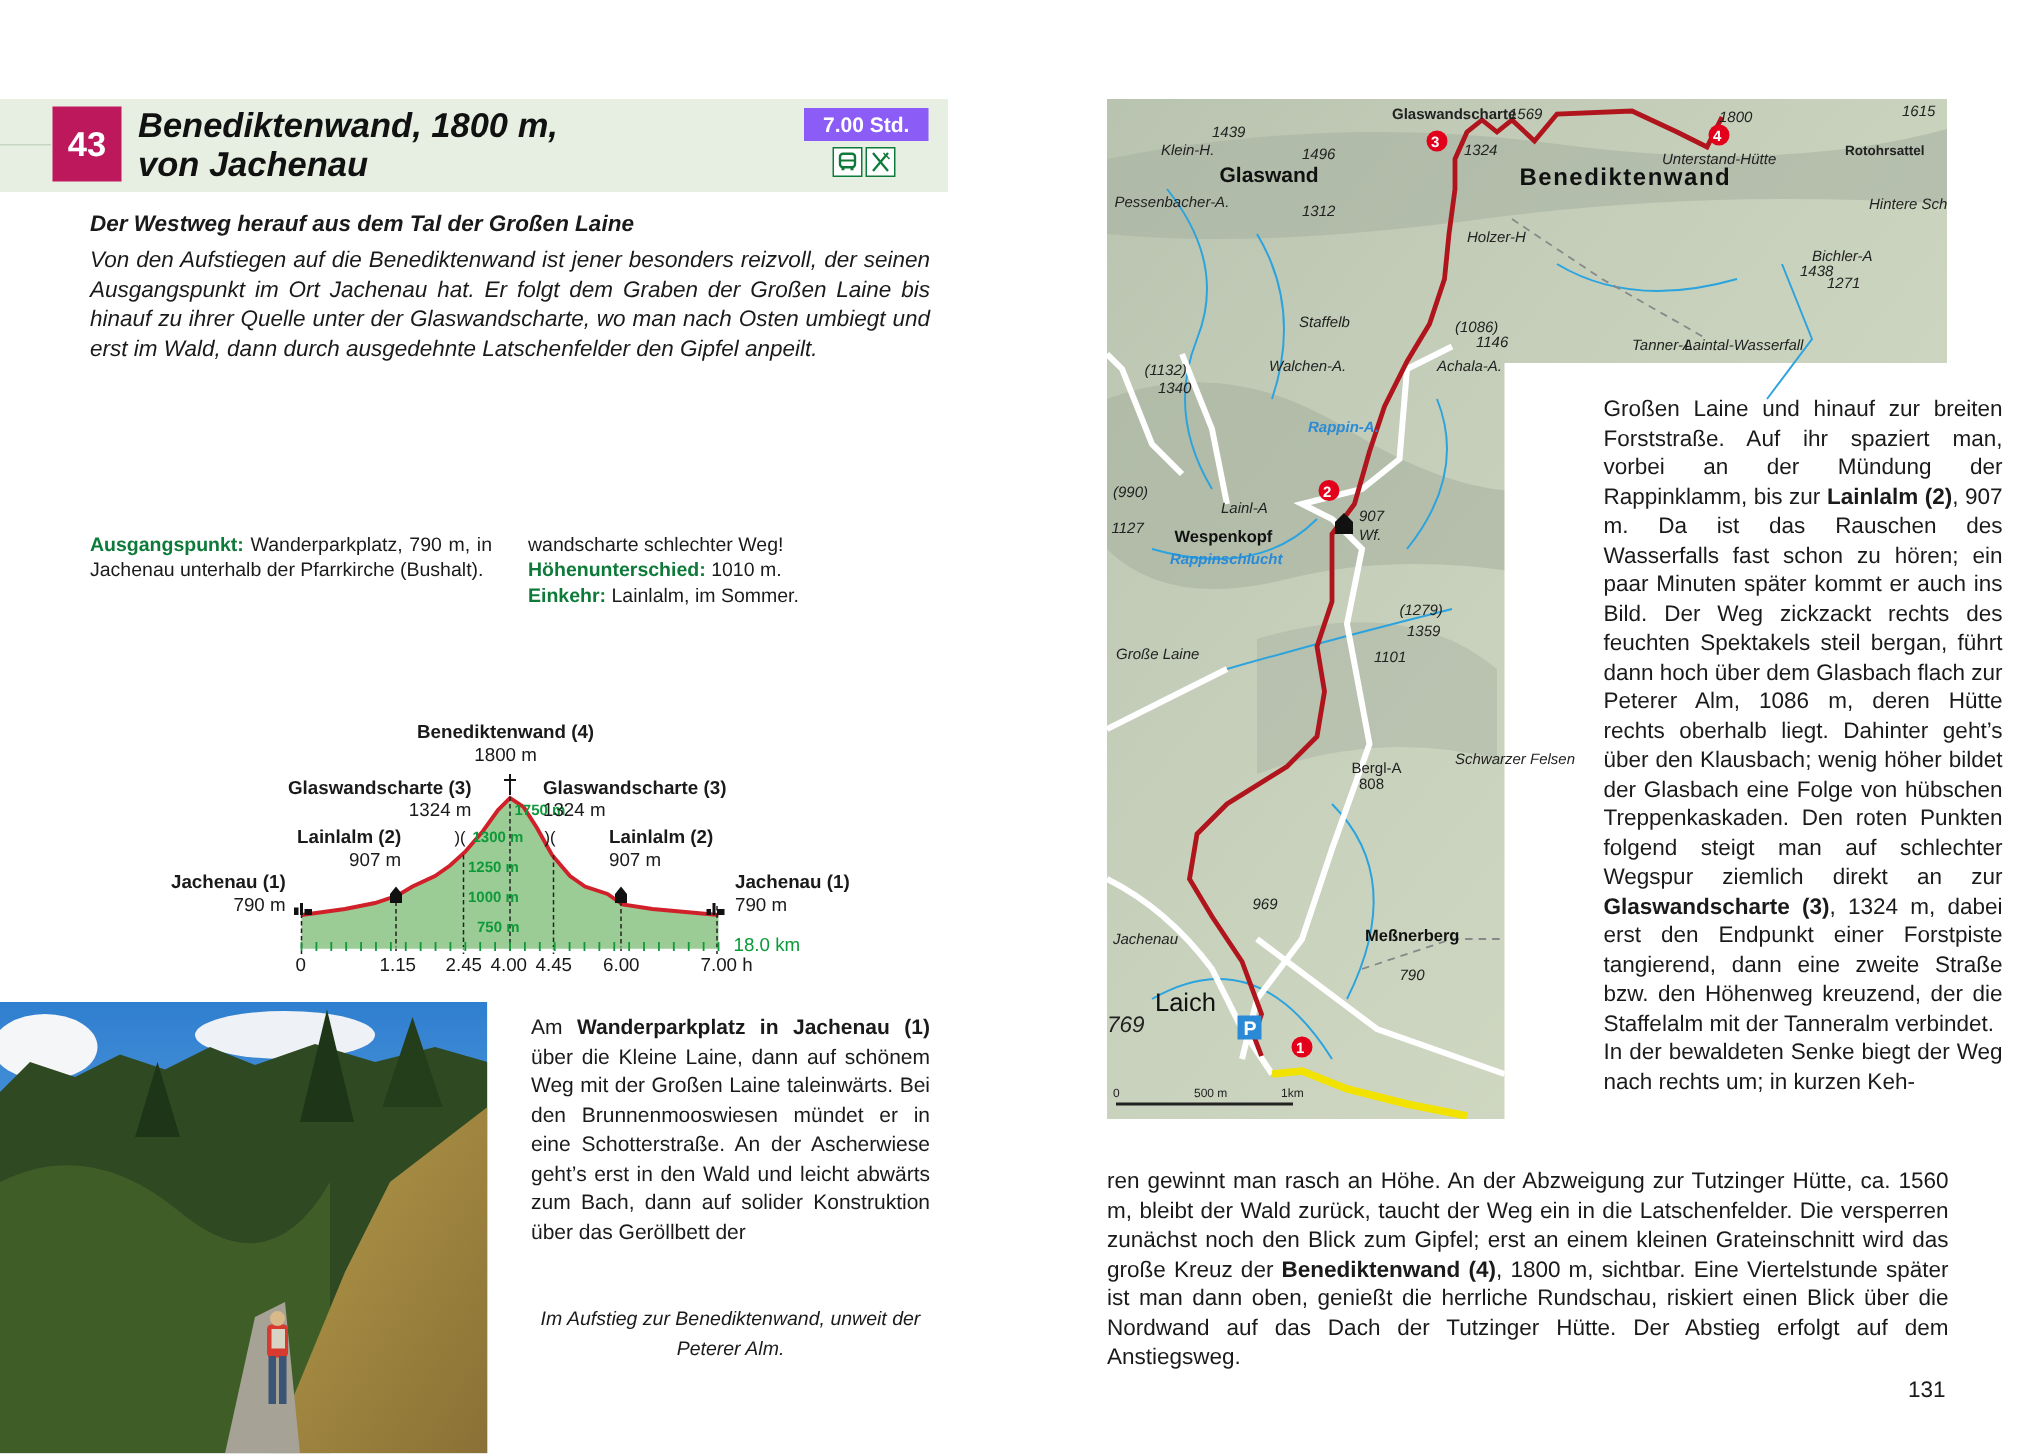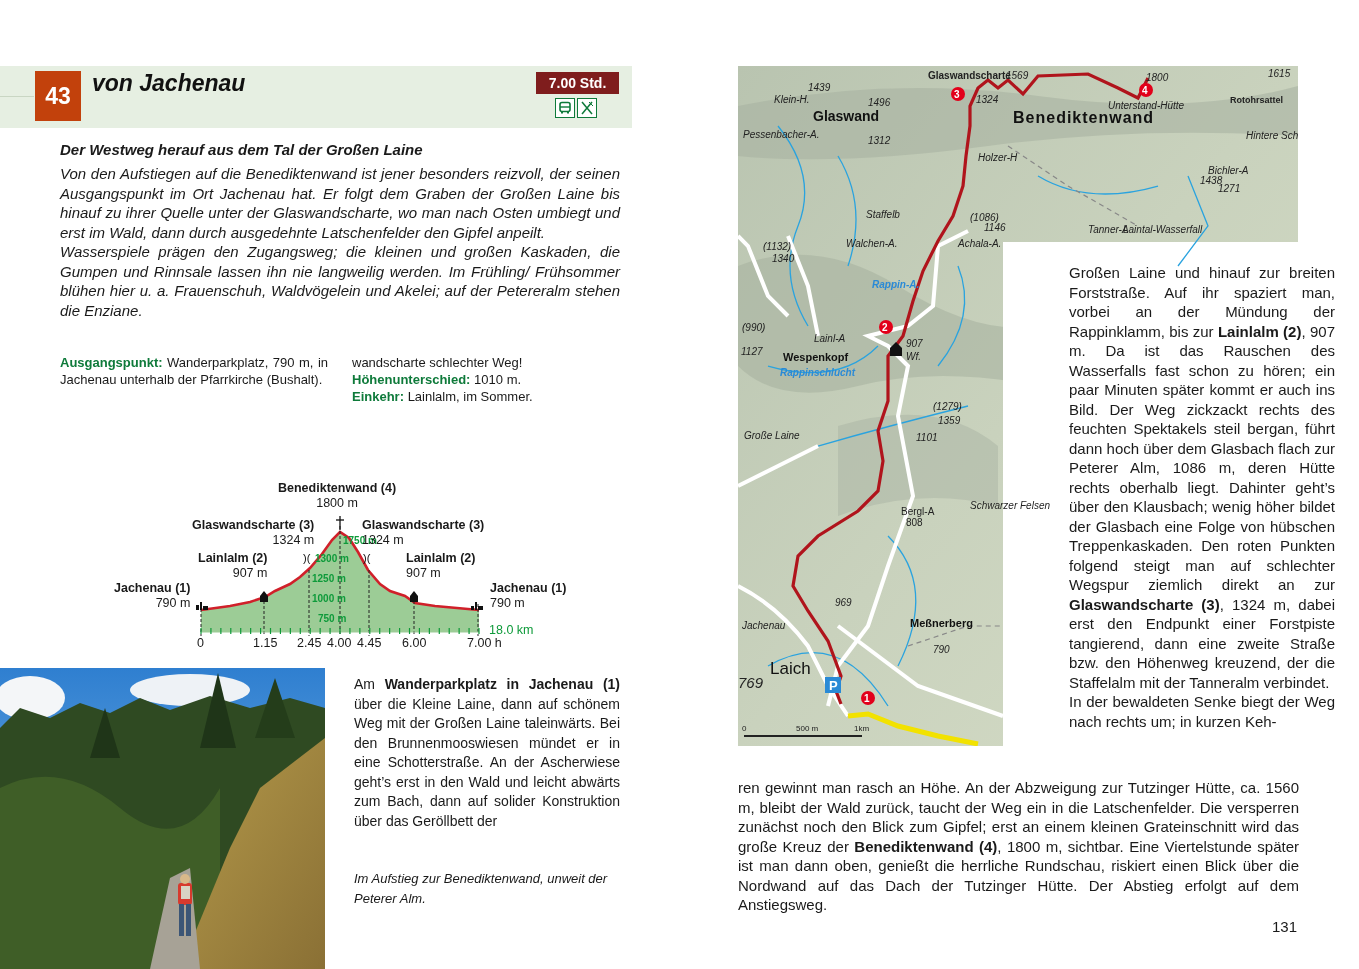--- a/index.html
+++ b/index.html
@@ -3,24 +3,24 @@
 <meta charset="utf-8">
 <style>
   html, body { margin:0; padding:0; }
   body { width:1359px; height:969px; background:#ffffff; position:relative; overflow:hidden;
          font-family:"Liberation Sans", sans-serif; color:#1a1a1a; }
   .abs { position:absolute; }
 
   
   .header-band { left:0; top:66px; width:632px; height:62px; background:#e6efe2; }
   .header-rule { left:0; top:96px; width:34px; height:1px; background:#c9d6c3; }
-  .tour-num { left:35px; top:71px; width:46px; height:50px; background:#c2410c; color:#fff;
+  .tour-num { left:35px; top:71px; width:46px; height:50px; background:#be185d; color:#fff;
               font-weight:bold; font-size:23px; display:flex; align-items:center; justify-content:center; }
   .tour-title { left:92px; top:70px; font-size:23px; font-weight:bold; font-style:italic; line-height:26px; color:#111; }
-  .duration { left:536px; top:72px; width:83px; height:22px; background:#7f1d1d; color:#fff;
+  .duration { left:536px; top:72px; width:83px; height:22px; background:#8b5cf6; color:#fff;
               font-weight:bold; font-size:14px; display:flex; align-items:center; justify-content:center; }
   .icons { left:555px; top:98px; display:flex; gap:2px; }
   .icon-box { width:20px; height:20px; border:1.5px solid #0e7a3a; box-sizing:border-box; background:#fff;
               display:flex; align-items:center; justify-content:center; }
 
   .subhead { left:60px; top:141px; font-size:15px; font-weight:bold; font-style:italic; }
   .intro { left:60px; top:164px; width:560px; font-size:15px; font-style:italic; line-height:19.5px; text-align:justify; }
   .intro p { margin:0; }
 
   .facts { left:60px; top:355px; width:560px; display:flex; justify-content:space-between; font-size:13px; line-height:16.8px;gap:20px; }
@@ -30,36 +30,37 @@
 
   
   .profile { left:100px; top:478px; width:480px; height:180px; }
   .plabel { position:absolute; font-size:12.5px; line-height:15px; text-align:center; white-space:nowrap; }
   .plabel b { font-weight:bold; }
   .tick-lbl { position:absolute; top:158px; font-size:12.5px; }
 
   
   .photo { left:0; top:668px; width:325px; height:301px; overflow:hidden; }
   .photo-text { left:354px; top:675px; width:266px; font-size:14px; line-height:19.5px; text-align:justify; }
-  .caption { left:354px; top:869px; width:266px; font-size:13px; font-style:italic; line-height:20px; }
+  .caption { left:354px; top:869px; width:266px; font-size:13px; font-style:italic; line-height:20px;text-align:center; }
 
   
   .map { left:738px; top:66px; width:560px; height:680px; }
   .right-col { left:1033px; top:263px; width:266px; font-size:15px; line-height:19.5px; text-align:justify;margin-left:36px; }
   .right-wide { left:738px; top:778px; width:561px; font-size:15px; line-height:19.5px; text-align:justify; }
   .right-col p, .right-wide p, .photo-text p { margin:0; }
   .page-num { left:1272px; top:918px; font-size:15px; }
 </style>
 </head>
 <body>
 
 <div class="abs header-band"></div>
 <div class="abs header-rule"></div>
 <div class="abs tour-num">43</div>
 <div class="abs tour-title">
+  <div>Benediktenwand, 1800 m,</div>
   <div>von Jachenau</div>
 </div>
 <div class="abs duration">7.00 Std.</div>
 <div class="abs icons">
   <span class="icon-box">
     <svg width="14" height="14" viewBox="0 0 14 14">
         <rect x="2" y="1.5" width="10" height="9" rx="2" fill="none" stroke="#0e7a3a" stroke-width="1.6"></rect>
         <line x1="2" y1="6" x2="12" y2="6" stroke="#0e7a3a" stroke-width="1.4"></line>
         <rect x="3" y="10.5" width="2" height="2" fill="#0e7a3a"></rect>
         <rect x="9" y="10.5" width="2" height="2" fill="#0e7a3a"></rect>
@@ -70,21 +71,20 @@
         <line x1="2" y1="1" x2="12" y2="13" stroke="#0e7a3a" stroke-width="1.5"></line>
         <line x1="12" y1="1" x2="2" y2="13" stroke="#0e7a3a" stroke-width="1.5"></line>
         <line x1="9" y1="1" x2="13" y2="5" stroke="#0e7a3a" stroke-width="1"></line>
       </svg>
   </span>
 </div>
 
 <div class="abs subhead">Der Westweg herauf aus dem Tal der Großen Laine</div>
 <div class="abs intro">
   <p>Von den Aufstiegen auf die Benediktenwand ist jener besonders reizvoll, der seinen Ausgangspunkt im Ort Jachenau hat. Er folgt dem Graben der Großen Laine bis hinauf zu ihrer Quelle unter der Glaswandscharte, wo man nach Osten umbiegt und erst im Wald, dann durch ausgedehnte Latschenfelder den Gipfel anpeilt.</p>
-  <p>Wasserspiele prägen den Zugangsweg; die kleinen und großen Kaskaden, die Gumpen und Rinnsale lassen ihn nie langweilig werden. Im Frühling/ Frühsommer blühen hier u. a. Frauenschuh, Waldvögelein und Akelei; auf der Petereralm stehen die Enziane.</p>
 </div>
 
 <div class="abs facts">
   <div class="col">
     <p><span class="lbl">Ausgangspunkt:</span> <span>Wanderparkplatz, 790 m, in Jachenau unterhalb der Pfarrkirche (Bushalt).</span></p>
   </div>
   <div class="col">
     <p>wandscharte schlechter Weg!</p>
     <p><span class="lbl">Höhenunterschied:</span> <span>1010 m.</span></p>
     <p><span class="lbl">Einkehr:</span> <span>Lainlalm, im Sommer.</span></p>

